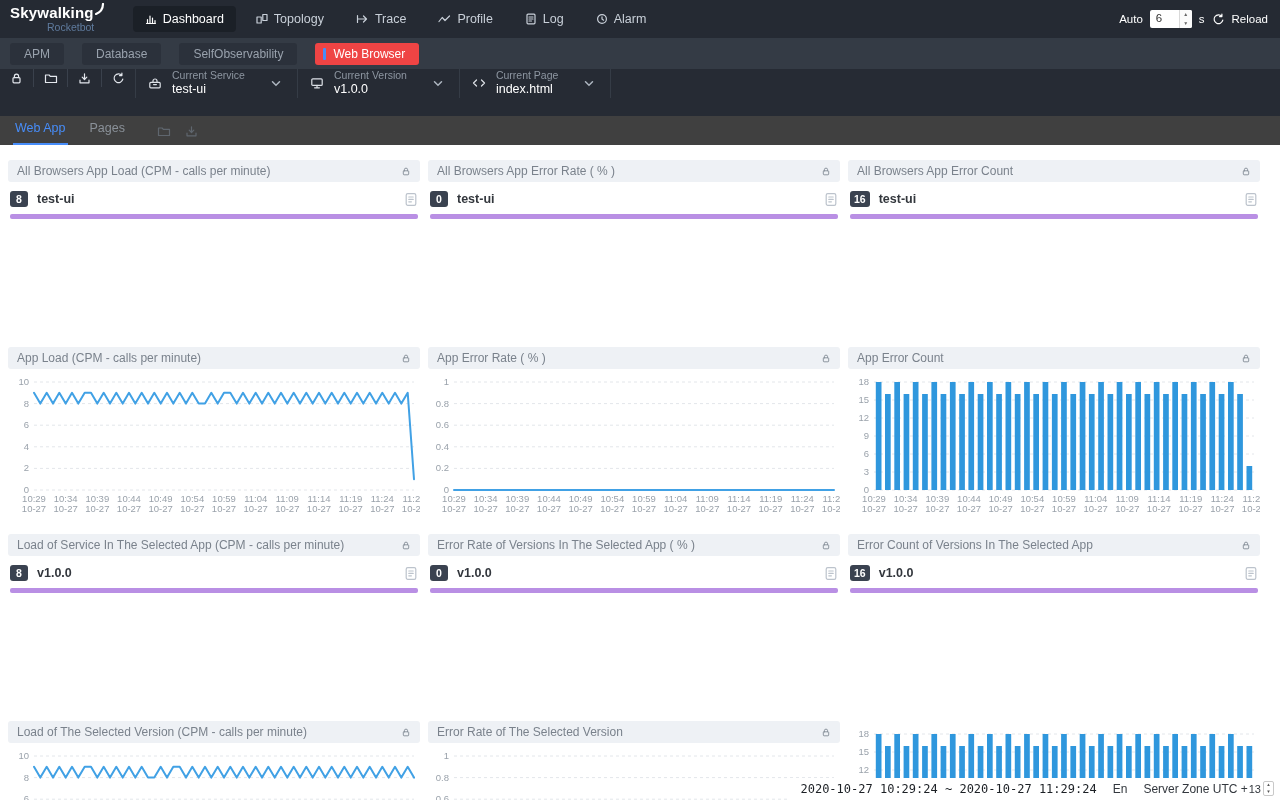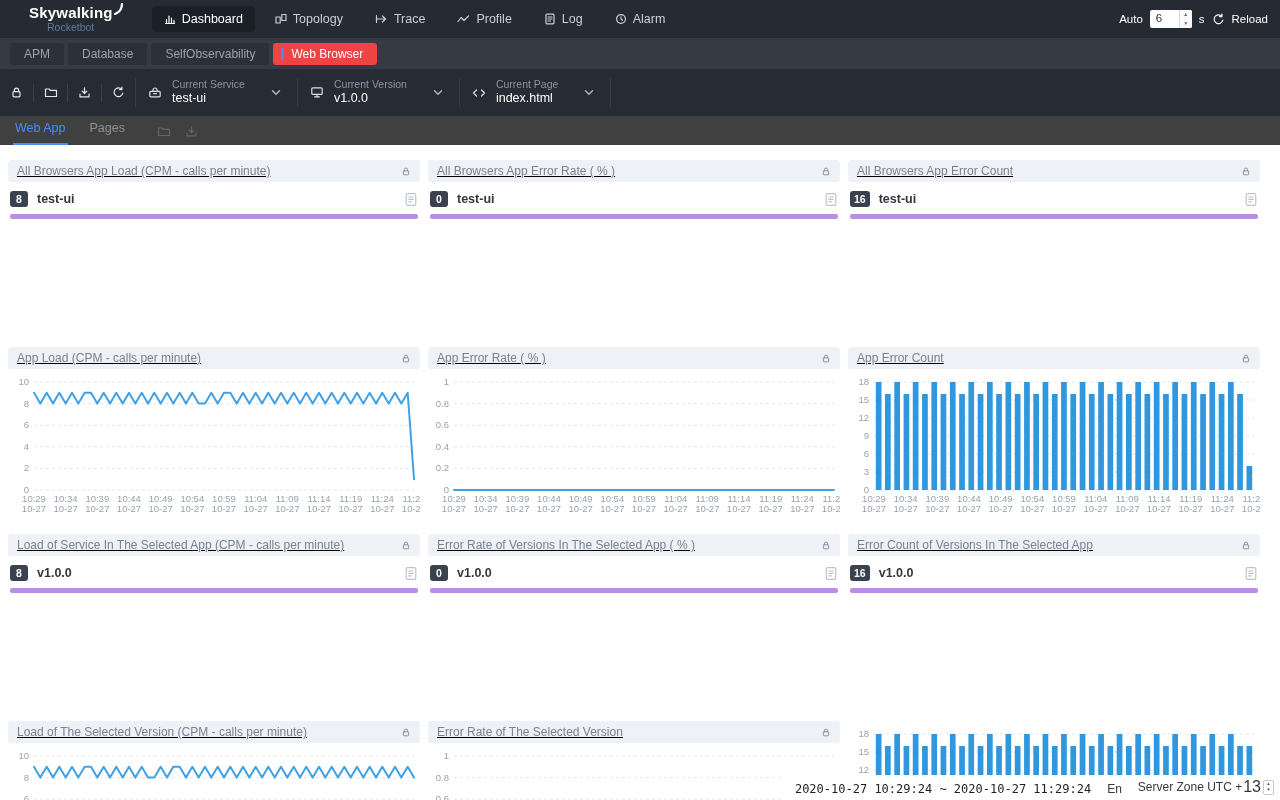--- a/index.html
+++ b/index.html
@@ -2,44 +2,44 @@
 <html><head>
 <meta charset="utf-8">
 <style>
   * { box-sizing: border-box; margin: 0; padding: 0; }
   html,body { width:1280px; height:800px; overflow:hidden; background:#fff;
     font-family:"Liberation Sans", sans-serif; }
 
   
   .topbar { height:38px; background:#252a33; display:flex; align-items:center; padding:0 12px 0 10px; }
   .logo { display:flex; flex-direction:column; line-height:1; margin-right:28px; }
-  .logo-main { color:#fff; font-weight:bold; font-size:15px; letter-spacing:.2px; display:flex; align-items:flex-start;margin-left:19px; }
+  .logo-main { color:#fff; font-weight:bold; font-size:15px; letter-spacing:.2px; display:flex; align-items:flex-start; }
   .logo-swoosh { margin-left:1px; margin-top:-2px; }
   .logo-sub { color:#5f7b9e; font-size:10.5px; margin-top:2px;padding-left:37px; }
   .nav { display:flex; align-items:center; gap:8px; }
   .nav-item { display:flex; align-items:center; gap:6px; color:#c9d0d9; font-size:12.5px;
     padding:6px 12px; border-radius:4px; cursor:pointer; white-space:nowrap; }
   .nav-item.active { background:#1b2027; color:#fff; }
   .topbar-right { margin-left:auto; display:flex; align-items:center; gap:7px; color:#fff; font-size:11.5px; }
   .auto-input { width:42px; height:18px; background:#fff; border-radius:2px; display:flex; overflow:hidden; }
   .auto-input .val { flex:1; font-size:11.5px; color:#333; padding:2px 0 0 6px; }
   .spin { width:13px; background:#fbfbfb; border-left:1px solid #d9d9d9; display:flex; flex-direction:column; }
   .spin span { flex:1; display:flex; align-items:center; justify-content:center; font-size:5px; color:#666; line-height:1; }
   .icon { display:inline-flex; align-items:center; justify-content:center; }
   .icon svg { display:block; }
 
   
-  .groupbar { height:31px; background:#343b45; display:flex; align-items:center; padding-left:10px; gap:4px; }
+  .groupbar { height:31px; background:#343b45; display:flex; align-items:center; padding-left:10px; gap:18px; }
   .chip { display:flex; align-items:center; background:#2b313b; border-radius:3px; padding:4px 14px;
     font-size:12px; color:#99a2ad; cursor:pointer; }
   .chip.active { background:#ef4444; color:#fff; padding-left:8px; }
   .chip .mark { width:3px; height:12px; background:#478df9; border-radius:1px; margin-right:7px; display:inline-block; }
 
   
-  .toolbar { height:47px; background:#262b34; display:flex; align-items:center; }
+  .toolbar { height:47px; background:#262b34; display:flex; align-items:flex-start; }
   .tool-btns { display:flex; align-items:center; }
   .tool-btn { width:33px; display:flex; align-items:center; justify-content:center; color:#e4e8ee; cursor:pointer; }
   .tool-sep { width:1px; height:18px; background:#3a414c; }
   .selector { display:flex; align-items:center; padding:0 16px 0 12px; border-right:1px solid #353c46; cursor:pointer; }
   .selector:first-of-type { border-left:1px solid #353c46; }
   .sel-icon { color:#dde1e7; margin-right:10px; }
   .sel-texts { display:flex; flex-direction:column; line-height:1.25; }
   .sel-label { font-size:10.5px; color:#8d96a1; }
   .sel-value { font-size:12.5px; color:#fff; }
   .sel-chevron { color:#aeb6c0; margin-left:26px; }
@@ -48,40 +48,40 @@
   .tabrow { height:29px; background:#404040; display:flex; align-items:flex-end; padding-left:13px; }
   .tab { font-size:12.5px; padding:0 2px 8px; margin-right:20px; color:#8a9199; cursor:pointer; border-bottom:2px solid transparent; }
   .tab.active { color:#478df9; border-bottom-color:#478df9; }
   .tab-tools { display:flex; align-items:center; gap:14px; margin:0 0 7px 10px; color:#5f666e; }
   .tab-tools .icon { cursor:pointer; }
 
   
   .content { padding:15px 20px 0 8px; }
   .grid { display:grid; grid-template-columns:repeat(3,1fr); gap:8px; grid-auto-rows:179px; }
   .card { background:#fff; overflow:hidden; }
-  .card-h { height:22px; background:#eef1f5; border-radius:3px; display:flex; align-items:center; padding:0 9px;text-decoration:underline; }
+  .card-h { height:22px; background:#eef1f5; border-radius:3px; display:flex; align-items:center; padding:0 9px; }
   .card-title { font-size:12px; color:#7a828c; flex:1; white-space:nowrap; overflow:hidden; }
   .card-lock { color:#868e98; cursor:pointer; }
   .slot-row { display:flex; align-items:center; margin:9px 2px 0 2px; }
   .badge { min-width:18px; height:16px; background:#3a4250; color:#fff; font-size:10.5px; font-weight:bold;
     border-radius:3px; display:inline-flex; align-items:center; justify-content:center; padding:0 4px; }
   .slot-label { font-size:12.5px; font-weight:bold; color:#33373d; margin-left:9px; flex:1; }
   .slot-edit { color:#bcc3cc; cursor:pointer; }
   .slot-bar { height:5px; border-radius:2px; margin:7px 2px 0 2px; }
   .chart-box { width:100%; height:150px; margin-top:3px; }
   .chart-box svg { width:100%; height:150px; }
   .tick-text { font-size:9.5px; fill:#9aa2ab; }
 
   
   .footer { position:fixed; right:0; bottom:0; background:#fff; display:flex; align-items:flex-end;
     gap:16px; padding:3px 6px 4px 12px; }
   .f-time { font-family:"DejaVu Sans Mono", monospace; font-size:12px; color:#1c2025; cursor:pointer; }
   .f-lang { font-size:12px; color:#33383e; cursor:pointer; }
   .f-zone { font-size:12px; color:#33383e; display:flex; align-items:center; cursor:pointer; }
-  .f-zone .zv { font-size:16px; margin-left:1px; }
+  .f-zone .zv { font-size:11px; margin-left:1px; }
   .zone-spin { display:flex; flex-direction:column; margin-left:2px; border:1px solid #c9c9c9; border-radius:2px; height:15px; width:11px; }
   .zone-spin span { flex:1; display:flex; align-items:center; justify-content:center; font-size:4.5px; color:#555; line-height:1; }
 </style>
 </head>
 <body>
 
 <div class="topbar">
   <div class="logo">
     <span class="logo-main">
       <span>Skywalking</span>

